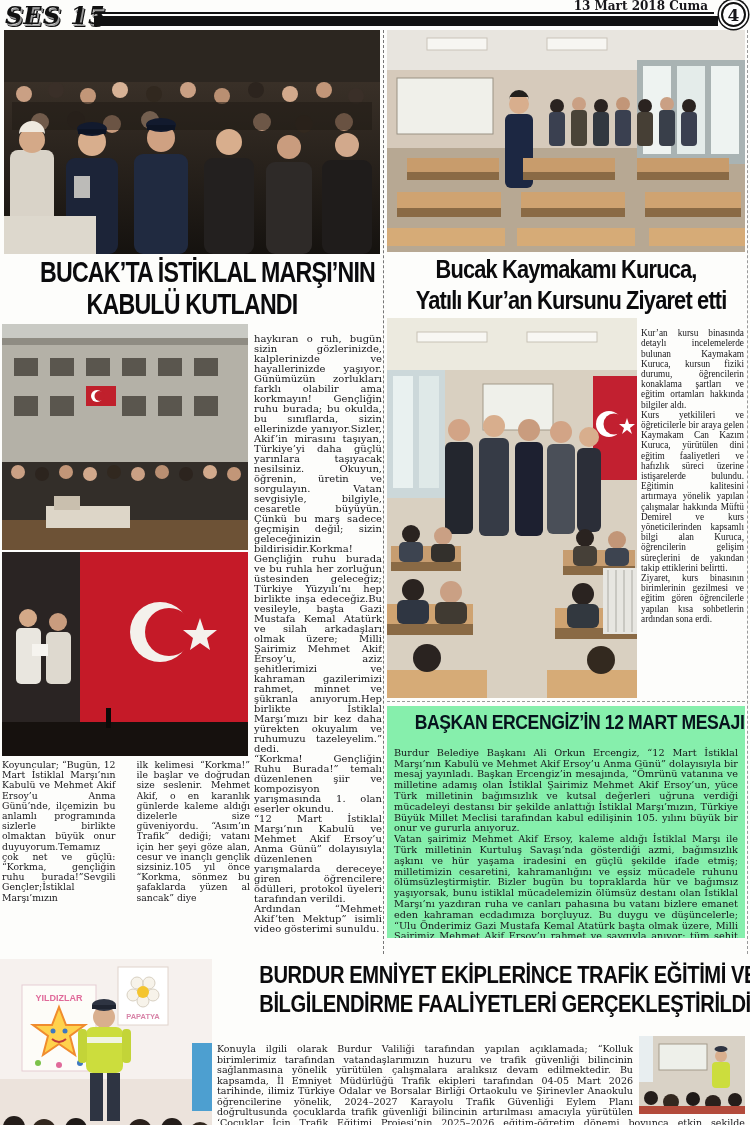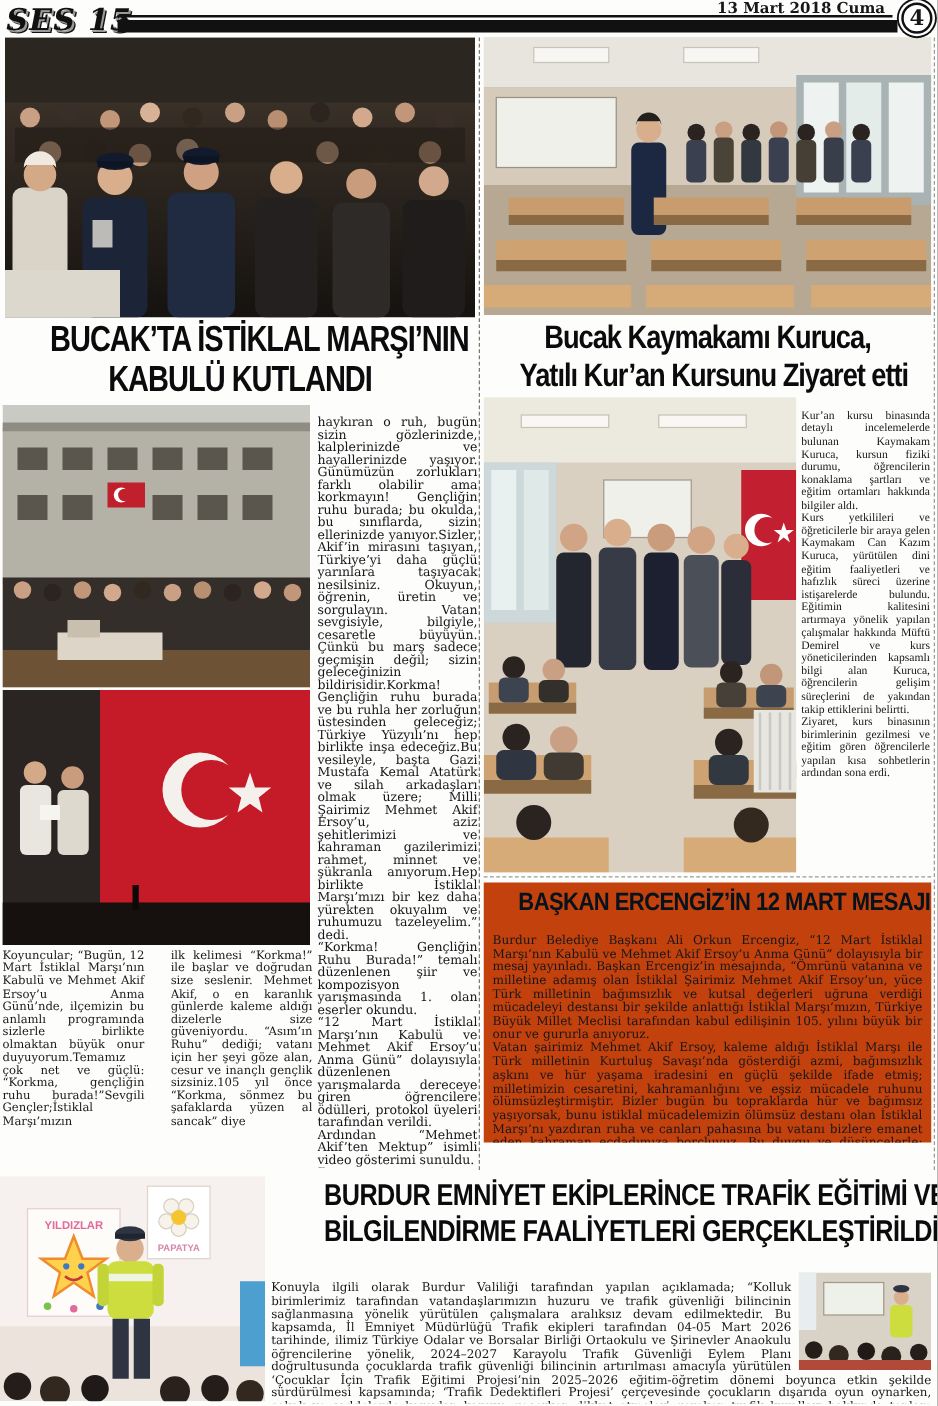--- a/index.html
+++ b/index.html
@@ -43,21 +43,21 @@
   }
   .left-body { display:flex; margin-top:2px; }
   .left-sub { width:248px; }
   .two-col { display:flex; gap:21px; margin-top:4px; }
   .two-col .tcol { width:119px; height:176px; }
   .mid-col { width:128px; margin-left:4px; height:610px; font-size:10px; line-height:10px; }
   .right-row { display:flex; border-bottom:1px dashed #999; padding-bottom:3px;font-family:Liberation Serif, serif; }
   .right-text { width:103px; margin-left:4px; height:378px; }
   .byline-b { font-weight:bold;margin-top:32px; }
   
-  .blue-box { margin-top:4px; background:#c2410c; height:208px; padding:2px 7px; overflow:hidden; }
+  .blue-box { margin-top:4px; background:#86efac; height:232px; padding:2px 7px; overflow:hidden; }
   .blue-title {
     font-family:"Liberation Sans",sans-serif; font-weight:800; font-size:20px;
     line-height:28px; height:29px; text-align:center; transform:scaleX(.88);
     letter-spacing:-.5px; color:#06131d; white-space:nowrap;
   }
   .blue-body { font-size:9.7px; line-height:10.8px; }
   
   .bottom { display:flex; margin-top:5px; }
   .bottom-right { width:533px; padding-left:5px; }
   .h-bottom {
@@ -198,21 +198,21 @@
               <circle cx="56" cy="70" r="9" fill="#c99c7e"></circle>
               <rect x="44" y="80" width="25" height="52" rx="5" fill="#ded9cf"></rect>
               <rect x="30" y="92" width="16" height="12" fill="#f6f4ef"></rect>
             </g>
             <rect y="170" width="246" height="34" fill="#16110e"></rect>
             <rect x="104" y="156" width="5" height="20" fill="#0c0a08"></rect>
           </svg>
 
           <div class="two-col">
             <div class="tcol bodytxt">Koyuncular; “Bugün, 12 Mart İstiklal Marşı’nın Kabulü ve Mehmet Akif Ersoy’u Anma Günü’nde, ilçemizin bu anlamlı programında sizlerle birlikte olmaktan büyük onur duyuyorum.Temamız çok net ve güçlü: “Korkma, gençliğin ruhu burada!”Sevgili Gençler;İstiklal Marşı’mızın</div>
-            <div class="tcol bodytxt">ilk kelimesi “Korkma!” ile başlar ve doğrudan size seslenir. Mehmet Akif, o en karanlık günlerde kaleme aldığı dizelerle size güveniyordu. “Asım’ın Ruhu” dediği; vatanı için her şeyi göze alan, cesur ve inançlı gençlik sizsiniz.105 yıl önce “Korkma, sönmez bu şafaklarda yüzen al sancak” diye</div>
+            <div class="tcol bodytxt">ilk kelimesi “Korkma!” ile başlar ve doğrudan size seslenir. Mehmet Akif, o en karanlık günlerde kaleme aldığı dizelerle size güveniyordu. “Asım’ın Trafik” dediği; vatanı için her şeyi göze alan, cesur ve inançlı gençlik sizsiniz.105 yıl önce “Korkma, sönmez bu şafaklarda yüzen al sancak” diye</div>
           </div>
         </div>
 
         <div class="mid-col bodytxt">
           <span>haykıran o ruh, bugün sizin gözlerinizde, kalplerinizde ve hayallerinizde yaşıyor. Günümüzün zorlukları farklı olabilir ama korkmayın! Gençliğin ruhu burada; bu okulda, bu sınıflarda, sizin ellerinizde yanıyor.Sizler, Akif’in mirasını taşıyan, Türkiye’yi daha güçlü yarınlara taşıyacak nesilsiniz. Okuyun, öğrenin, üretin ve sorgulayın. Vatan sevgisiyle, bilgiyle, cesaretle büyüyün. Çünkü bu marş sadece geçmişin değil; sizin geleceğinizin bildirisidir.Korkma! Gençliğin ruhu burada ve bu ruhla her zorluğun üstesinden geleceğiz; Türkiye Yüzyılı’nı hep birlikte inşa edeceğiz.Bu vesileyle, başta Gazi Mustafa Kemal Atatürk ve silah arkadaşları olmak üzere; Milli Şairimiz Mehmet Akif Ersoy’u, aziz şehitlerimizi ve kahraman gazilerimizi rahmet, minnet ve şükranla anıyorum.Hep birlikte İstiklal Marşı’mızı bir kez daha yürekten okuyalım ve ruhumuzu tazeleyelim.” dedi.
 “Korkma! Gençliğin Ruhu Burada!” temalı düzenlenen şiir ve kompozisyon yarışmasında 1. olan eserler okundu.
 “12 Mart İstiklal Marşı’nın Kabulü ve Mehmet Akif Ersoy’u Anma Günü” dolayısıyla düzenlenen yarışmalarda dereceye giren öğrencilere ödülleri, protokol üyeleri tarafından verildi.
 Ardından “Mehmet Akif’ten Mektup” isimli video gösterimi sunuldu.
 Program, oratoryo, tiyatro, “Bir Resim Yap Çocuğum”, “Gölge Oyunu”  gösterileri ve müzik dinletisi ile sona erdi.  </span><span class="byline-b">Haber Merkezi</span>
         </div>

